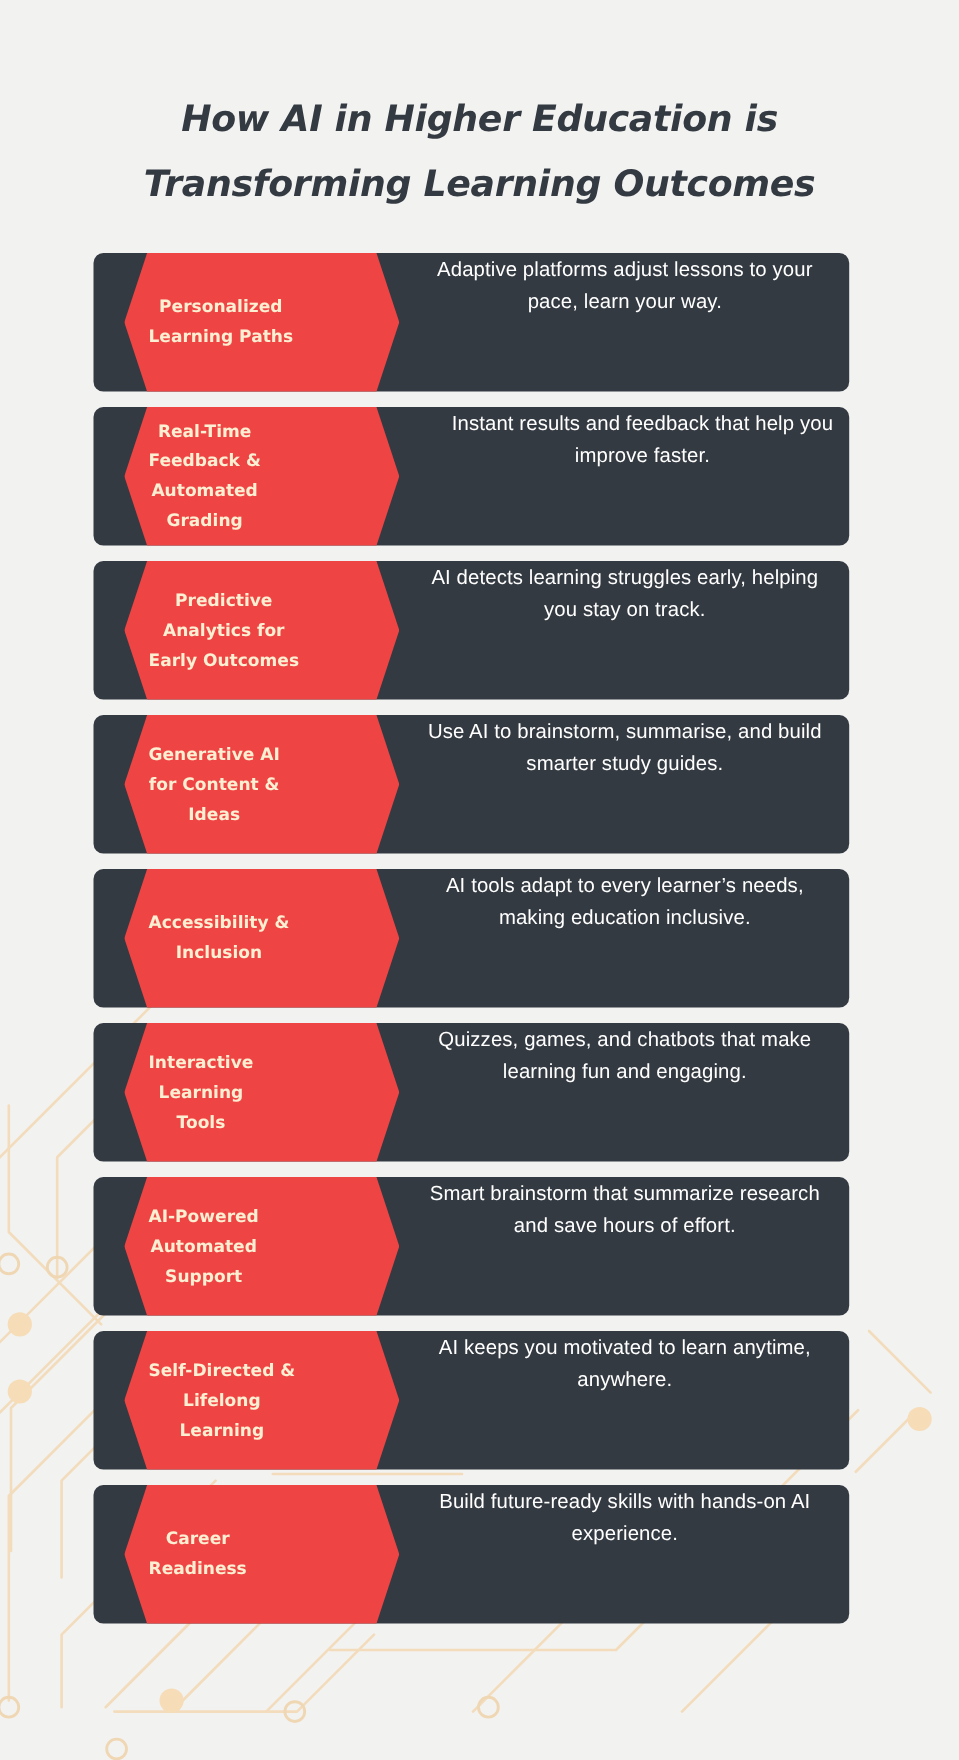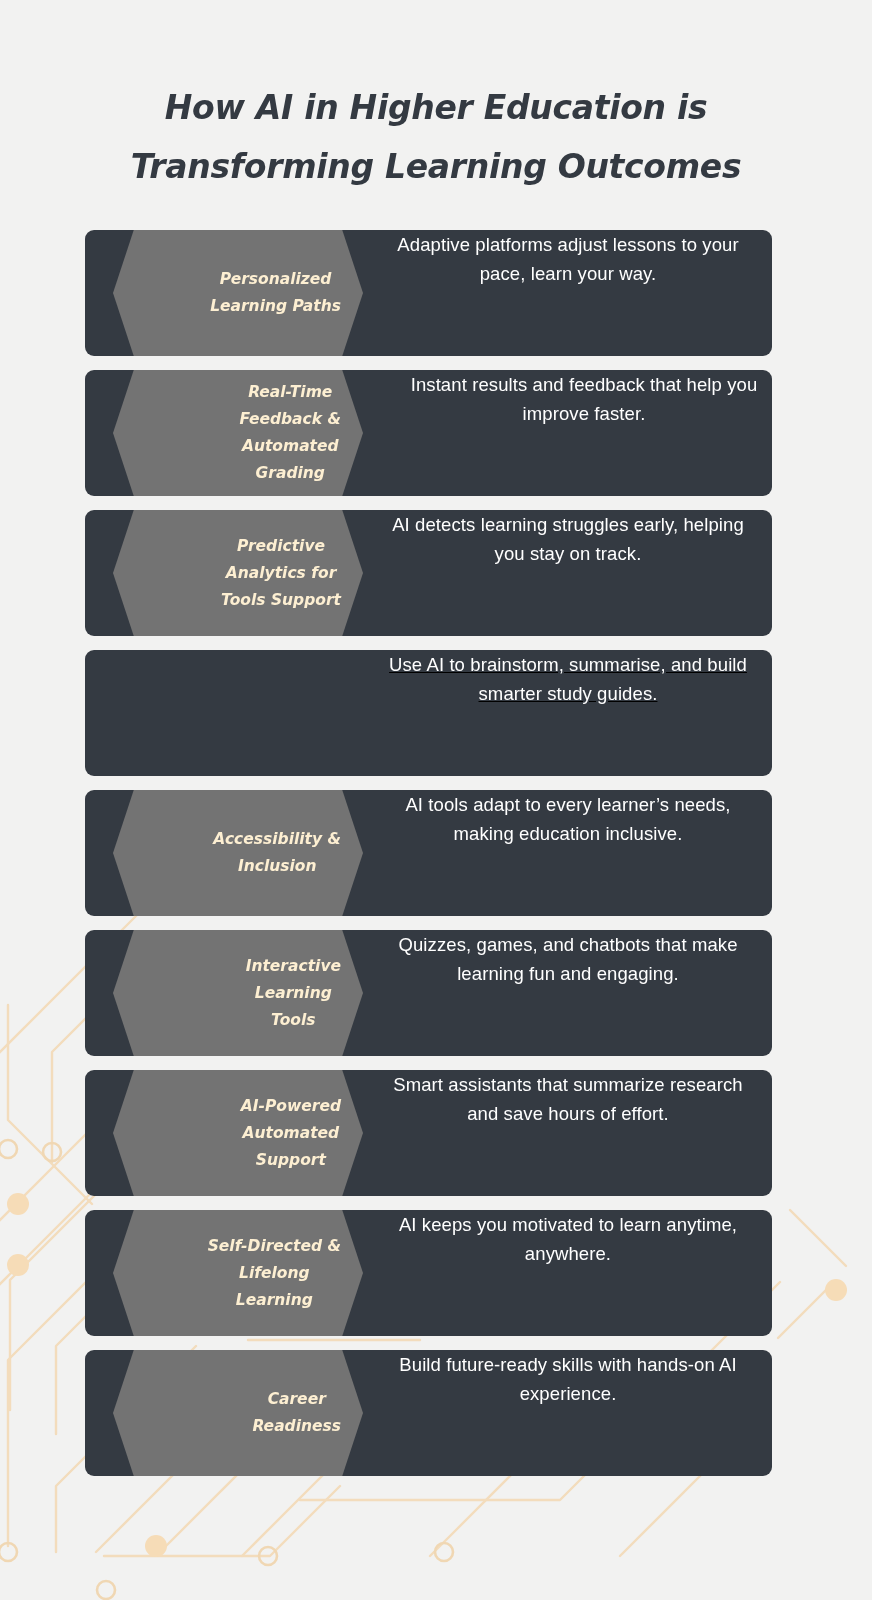--- a/index.html
+++ b/index.html
@@ -66,28 +66,27 @@
     overflow:hidden;
   }
 
   .hex {
     position:absolute;
     left:28px;
     top:-22px;
     width:250px;
     height:100%;
     min-height:0;
-    background:#737373;
+    background:#ef4444;
     -webkit-clip-path: polygon(28px 0, 222px 0, 250px 50%, 222px 100%, 28px 100%, 0 50%);
     clip-path: polygon(28px 0, 222px 0, 250px 50%, 222px 100%, 28px 100%, 0 50%);
     display:flex;
     align-items:center;
-    justify-content:flex-end;
+    justify-content:flex-start;
     z-index:1;
-    font-style:italic;
   }
   .hex-label {
     font-family:"DejaVu Sans", sans-serif;
     font-weight:700;
     font-size:15.5px;
     line-height:27px;
     color:#FDEFD2;
     text-align:center;
     padding:0 22px;
     white-space:pre-line;
@@ -188,28 +187,33 @@
 Grading</div>
         </div>
         <div class="desc" style="height: 126px;">
           <div class="desc-text">Instant results and feedback that help you improve faster.</div>
         </div>
       </div>
       <div class="row" style="height: 126px;">
         <div class="hex" style="height: 170px;">
           <div class="hex-label">Predictive
 Analytics for
-Tools Support</div>
+Early Outcomes</div>
         </div>
         <div class="desc" style="height: 126px;">
           <div class="desc-text">AI detects learning struggles early, helping you stay on track.</div>
         </div>
       </div>
       <div class="row" style="height: 126px;">
-        <div class="desc" style="height: 126px; text-decoration: underline;">
+        <div class="hex" style="height: 170px;">
+          <div class="hex-label">Generative AI
+for Content &amp;
+Ideas</div>
+        </div>
+        <div class="desc" style="height: 126px;">
           <div class="desc-text">Use AI to brainstorm, summarise, and build smarter study guides.</div>
         </div>
       </div>
       <div class="row" style="height: 126px;">
         <div class="hex" style="height: 170px;">
           <div class="hex-label">Accessibility &amp;
 Inclusion</div>
         </div>
         <div class="desc" style="height: 126px;">
           <div class="desc-text">AI tools adapt to every learner’s needs, making education inclusive.</div>
@@ -225,21 +229,21 @@
           <div class="desc-text">Quizzes, games, and chatbots that make learning fun and engaging.</div>
         </div>
       </div>
       <div class="row" style="height: 126px;">
         <div class="hex" style="height: 170px;">
           <div class="hex-label">AI-Powered
 Automated
 Support</div>
         </div>
         <div class="desc" style="height: 126px;">
-          <div class="desc-text">Smart assistants that summarize research and save hours of effort.</div>
+          <div class="desc-text">Smart brainstorm that summarize research and save hours of effort.</div>
         </div>
       </div>
       <div class="row" style="height: 126px;">
         <div class="hex" style="height: 170px;">
           <div class="hex-label">Self-Directed &amp;
 Lifelong
 Learning</div>
         </div>
         <div class="desc" style="height: 126px;">
           <div class="desc-text">AI keeps you motivated to learn anytime, anywhere.</div>

